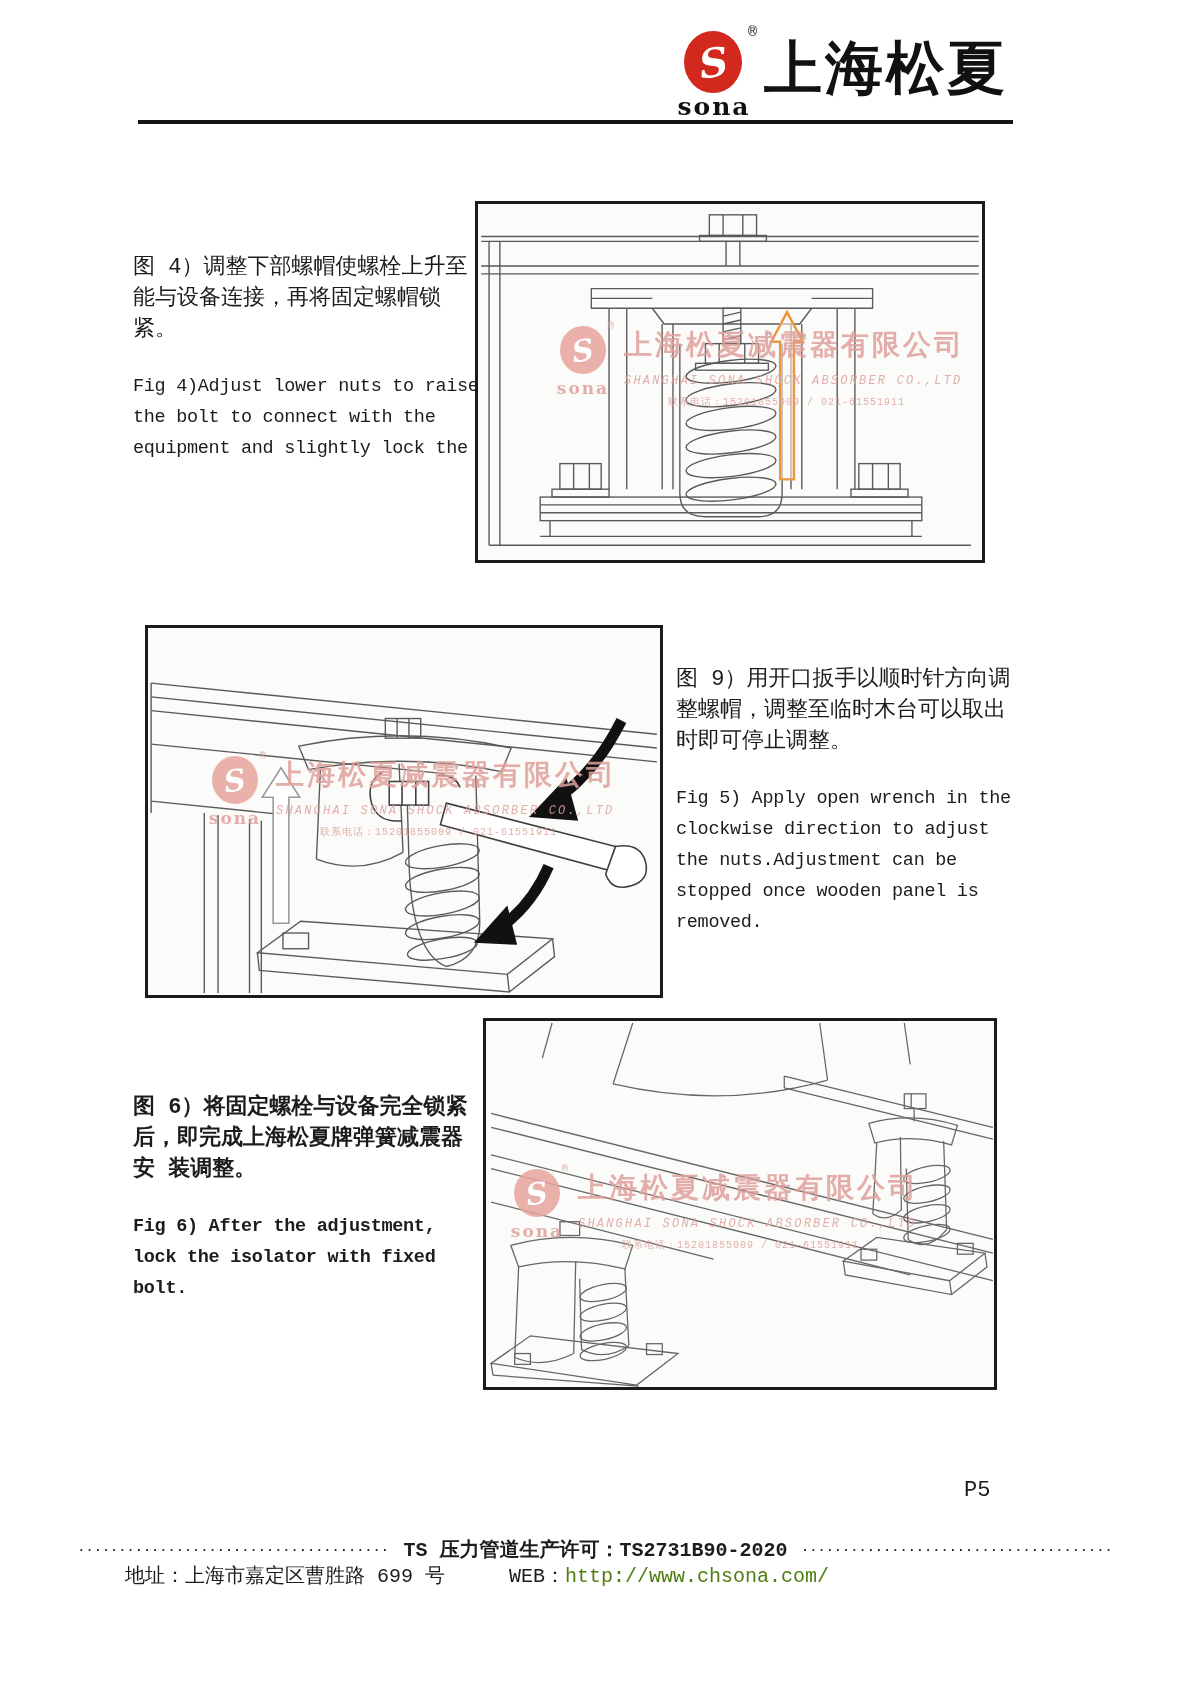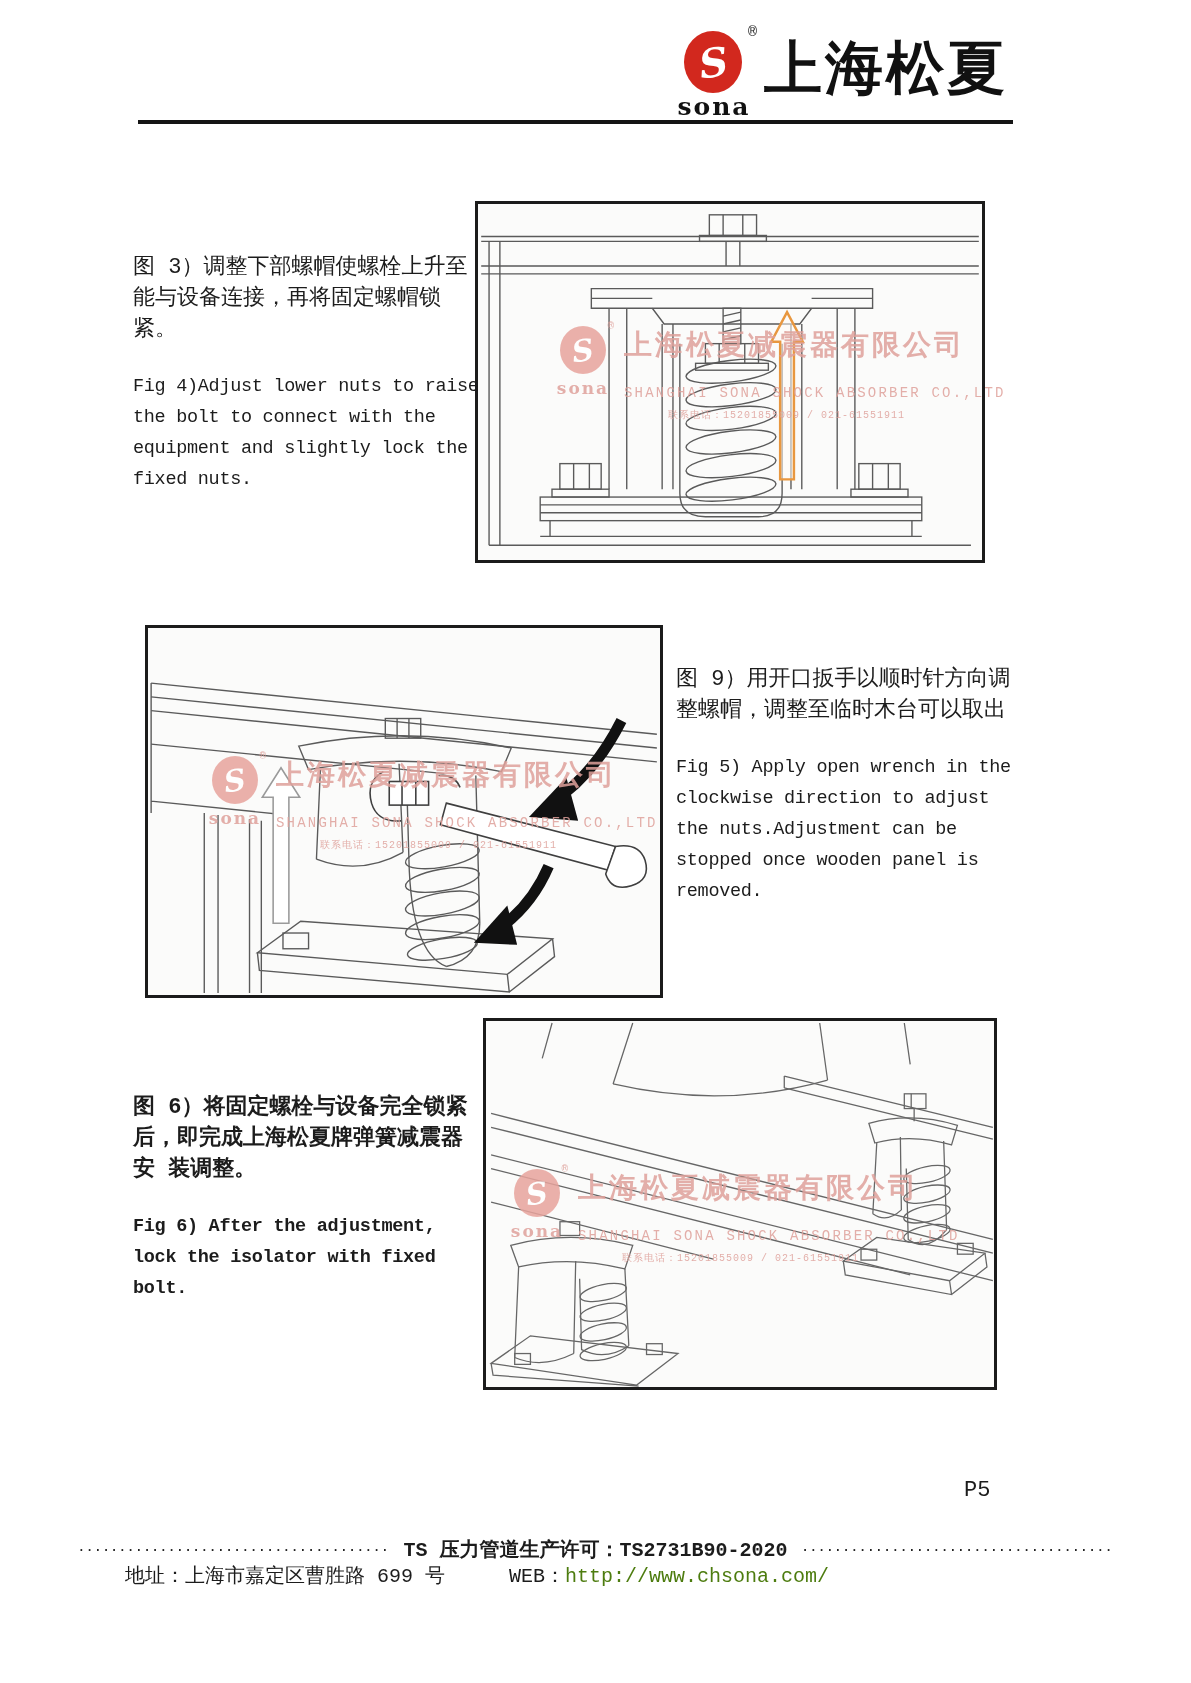--- a/index.html
+++ b/index.html
@@ -26,21 +26,21 @@
 
   
   .wm{position:absolute;display:flex;gap:12px;color:#dfa19b;opacity:.85;pointer-events:none;white-space:nowrap;}
   .wm-logo{position:relative;width:58px;flex:0 0 58px;text-align:center;}
   .wm-circle{width:46px;height:48px;border-radius:50%;background:#e8a49d;margin:0 auto;
              display:flex;align-items:center;justify-content:center;}
   .wm-circle span{color:#fff;font:italic 700 30px "DejaVu Serif",serif;transform:rotate(-8deg);}
   .wm-reg{position:absolute;right:-2px;top:-6px;font-size:11px;}
   .wm-sona{font:700 17px "DejaVu Serif",serif;letter-spacing:2px;margin-top:4px;}
   .wm-cn{font-size:28px;letter-spacing:3px;font-weight:600;}
-  .wm-en{font-size:14px;letter-spacing:2.2px;margin-top:21px;}
+  .wm-en{font-size:12px;letter-spacing:2.2px;margin-top:10px;font-style:italic;}
   .wm-phone{font-size:10px;letter-spacing:1px;margin-top:7px;margin-left:44px;}
 
   
   .cap{position:absolute;}
   .cn-line{font-size:22px;line-height:31px;white-space:nowrap;}
   .cap-en{margin-top:26px;}
   .en-line{font-size:18.5px;line-height:31px;letter-spacing:-0.3px;white-space:nowrap;}
   #cap4{left:133px;top:252px;}
   #cap5{left:676px;top:664px;}
   #cap6{left:133px;top:1092px;font-weight:bold;}
@@ -124,29 +124,28 @@
       <div>
         <div class="wm-cn">上海松夏减震器有限公司</div>
         <div class="wm-en">SHANGHAI SONA SHOCK ABSORBER CO.,LTD</div>
         <div class="wm-phone"><span>联系电话：</span><span>15201855009 / 021-61551911</span></div>
       </div>
     </div>
   </div>
 
   <div class="cap" id="cap4">
     <div class="cap-cn">
-      <div class="cn-line">图 3）调整下部螺帽使螺栓上升至</div>
+      <div class="cn-line">图 4）调整下部螺帽使螺栓上升至</div>
       <div class="cn-line">能与设备连接，再将固定螺帽锁</div>
       <div class="cn-line">紧。</div>
     </div>
     <div class="cap-en">
       <div class="en-line">Fig 4)Adjust lower nuts to raise</div>
       <div class="en-line">the bolt to connect with the</div>
       <div class="en-line">equipment and slightly lock the</div>
-      <div class="en-line">fixed nuts.</div>
     </div>
   </div>
 
   <div class="figure" id="fig5">
     <svg width="512" height="367" viewBox="0 0 518 373">
       <g stroke="#5a5a5a" stroke-width="1.4" fill="none">
         <path d="M2,56 L516,108 M2,70 L516,122 M2,84 L516,136 M2,118 L300,148"></path>
         <path d="M2,56 V188 M2,176 L140,190"></path>
         <path d="M56,188 V371 M70,190 V371 M102,194 V371 M114,196 V371"></path>
       </g>
@@ -196,20 +195,21 @@
         <div class="wm-en">SHANGHAI SONA SHOCK ABSORBER CO.,LTD</div>
         <div class="wm-phone"><span>联系电话：</span><span>15201855009 / 021-61551911</span></div>
       </div>
     </div>
   </div>
 
   <div class="cap" id="cap5">
     <div class="cap-cn">
       <div class="cn-line">图 9）用开口扳手以顺时针方向调</div>
       <div class="cn-line">整螺帽，调整至临时木台可以取出</div>
+      <div class="cn-line">时即可停止调整。</div>
     </div>
     <div class="cap-en">
       <div class="en-line">Fig 5) Apply open wrench in the</div>
       <div class="en-line">clockwise direction to adjust</div>
       <div class="en-line">the nuts.Adjustment can be</div>
       <div class="en-line">stopped once wooden panel is</div>
       <div class="en-line">removed.</div>
     </div>
   </div>
 

